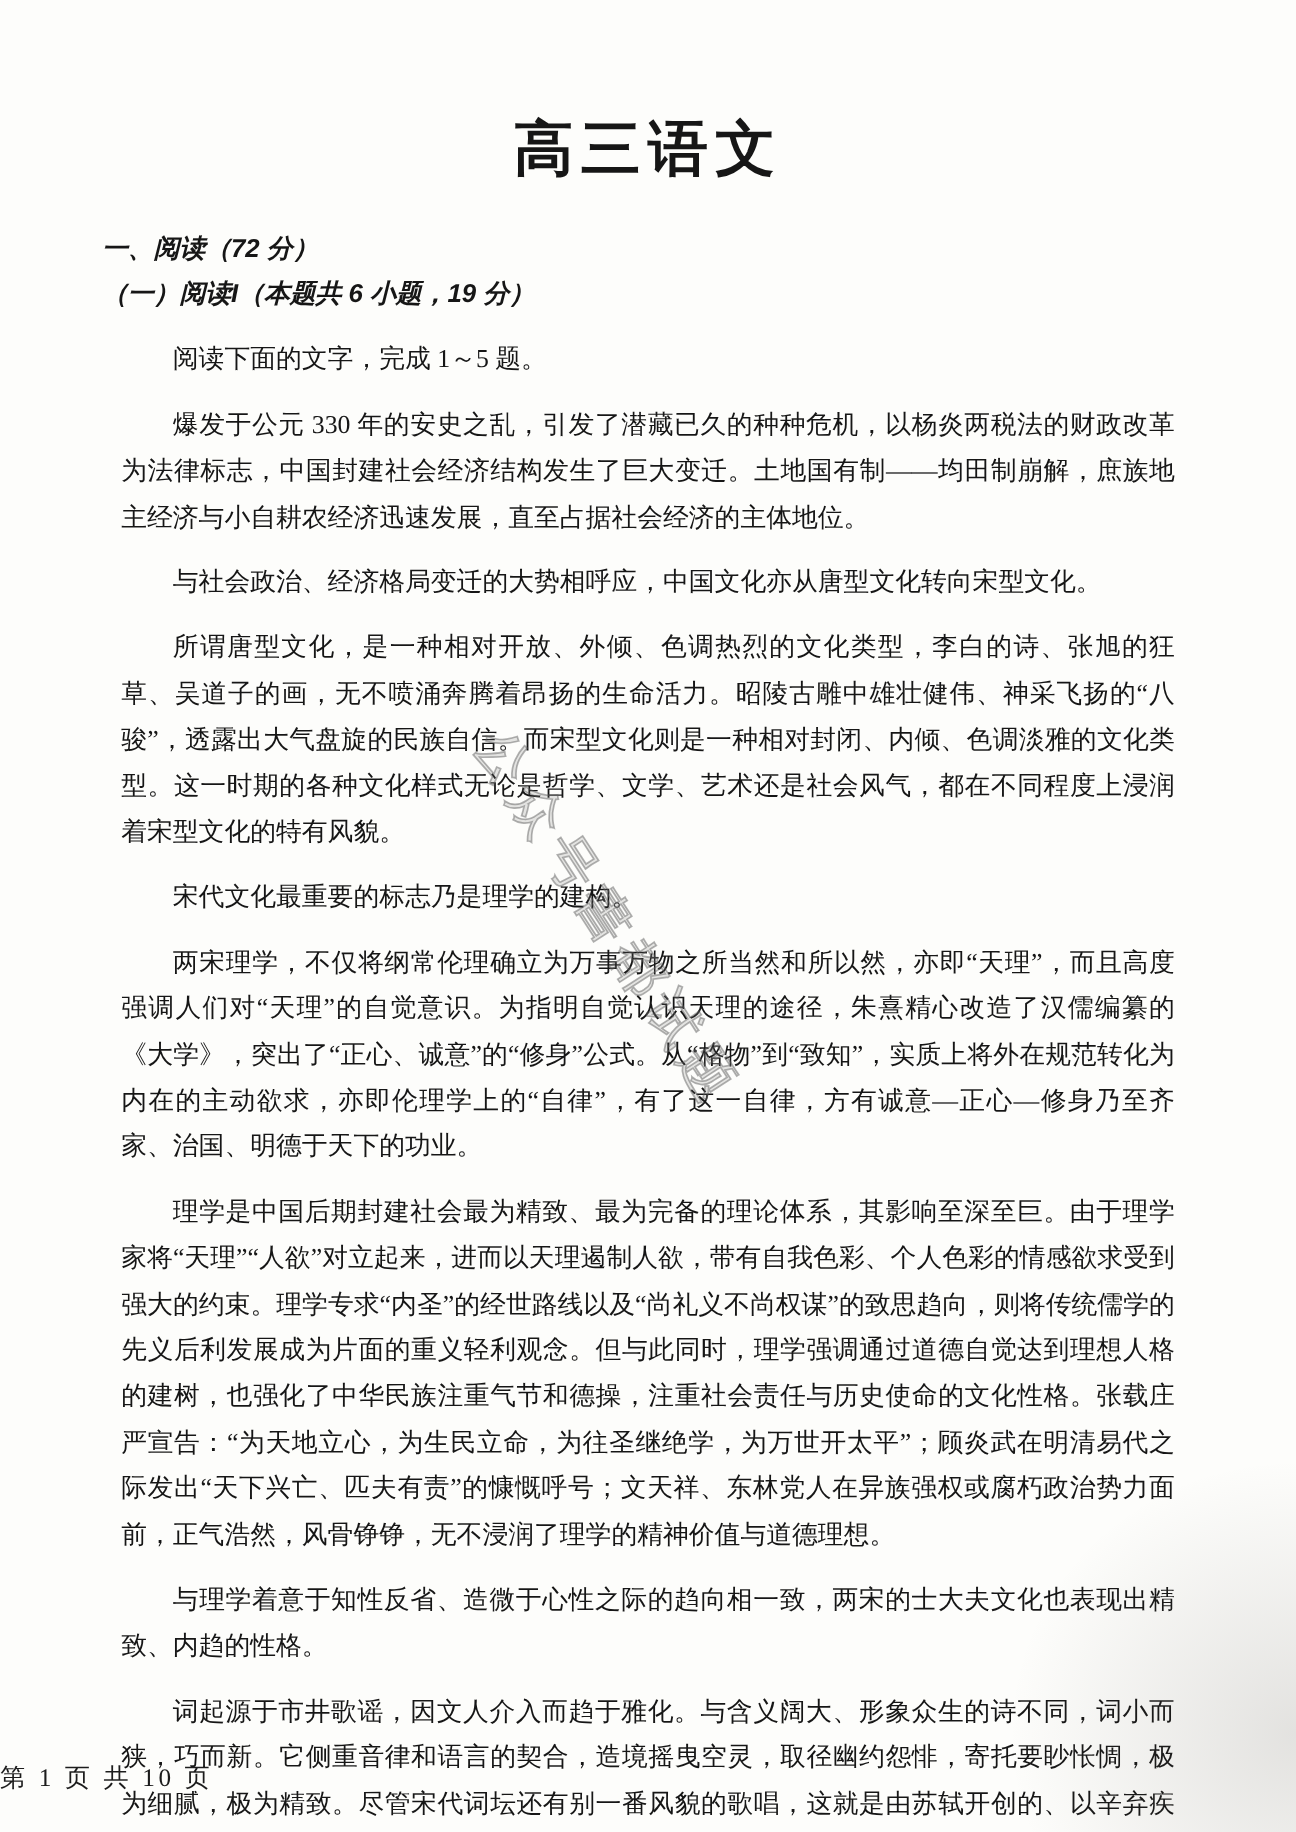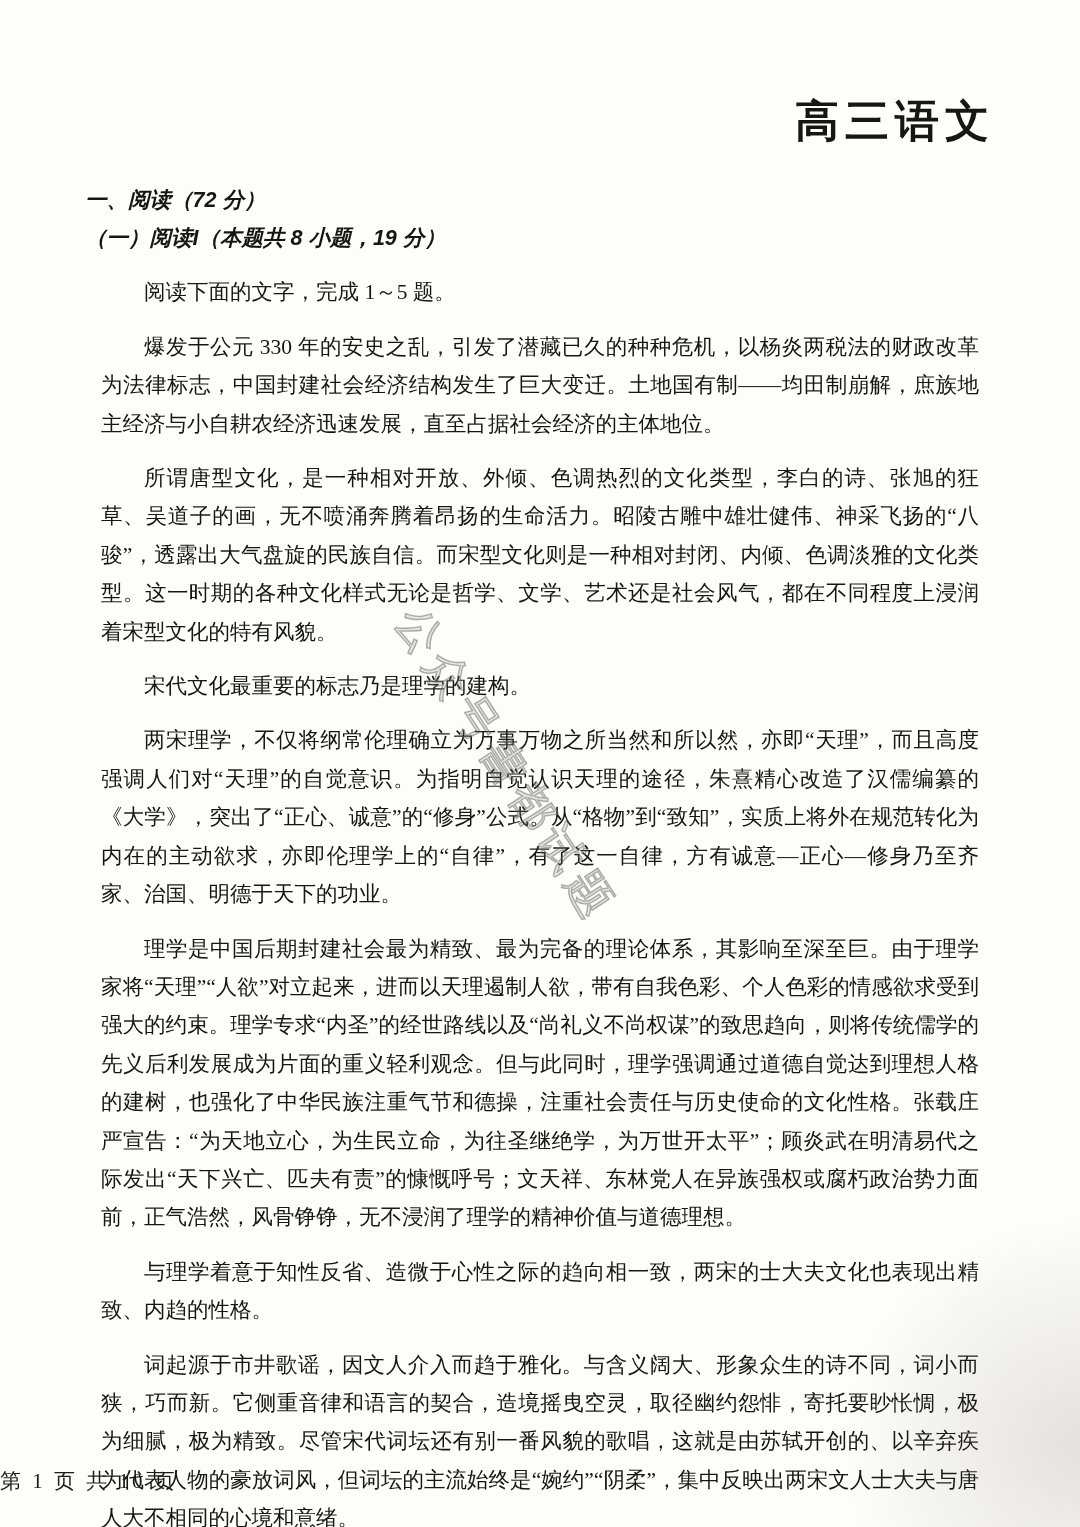--- a/index.html
+++ b/index.html
@@ -10,24 +10,24 @@
     overflow: hidden;
     font-family: "Liberation Serif", "DejaVu Serif", serif;
     color: #161616;
   }
   .page {
     position: absolute; inset: 0;
     padding: 96px 85px 0 85px;
     box-sizing: border-box;
   }
   .title {
-    text-align: right;
+    text-align: center;
     font-family: "Liberation Sans", "DejaVu Sans", sans-serif;
     font-weight: bold;
-    font-size: 44px;
+    font-size: 50px;
     line-height: 1.15;
     letter-spacing: 6px;
     margin: 0 0 34px 0;
   }
   .content {
     font-size: 21.5px;
     line-height: 38.4px;
     text-align: justify;
   }
   .heading {
@@ -75,23 +75,24 @@
 </style>
 </head>
 <body>
 
 <div class="page">
 
   <h1 class="title">高三语文</h1>
 
   <div class="content">
     <p class="heading">一、阅读（72 分）</p>
-    <p class="heading">（一）阅读I（本题共 8 小题，19 分）</p>
+    <p class="heading">（一）阅读I（本题共 6 小题，19 分）</p>
     <p class="para">阅读下面的文字，完成 1～5 题。</p>
     <p class="para">爆发于公元 330 年的安史之乱，引发了潜藏已久的种种危机，以杨炎两税法的财政改革为法律标志，中国封建社会经济结构发生了巨大变迁。土地国有制——均田制崩解，庶族地主经济与小自耕农经济迅速发展，直至占据社会经济的主体地位。</p>
+    <p class="para">与社会政治、经济格局变迁的大势相呼应，中国文化亦从唐型文化转向宋型文化。</p>
     <p class="para">所谓唐型文化，是一种相对开放、外倾、色调热烈的文化类型，李白的诗、张旭的狂草、吴道子的画，无不喷涌奔腾着昂扬的生命活力。昭陵古雕中雄壮健伟、神采飞扬的“八骏”，透露出大气盘旋的民族自信。而宋型文化则是一种相对封闭、内倾、色调淡雅的文化类型。这一时期的各种文化样式无论是哲学、文学、艺术还是社会风气，都在不同程度上浸润着宋型文化的特有风貌。</p>
     <p class="para">宋代文化最重要的标志乃是理学的建构。</p>
     <p class="para">两宋理学，不仅将纲常伦理确立为万事万物之所当然和所以然，亦即“天理”，而且高度强调人们对“天理”的自觉意识。为指明自觉认识天理的途径，朱熹精心改造了汉儒编纂的《大学》，突出了“正心、诚意”的“修身”公式。从“格物”到“致知”，实质上将外在规范转化为内在的主动欲求，亦即伦理学上的“自律”，有了这一自律，方有诚意—正心—修身乃至齐家、治国、明德于天下的功业。</p>
     <p class="para">理学是中国后期封建社会最为精致、最为完备的理论体系，其影响至深至巨。由于理学家将“天理”“人欲”对立起来，进而以天理遏制人欲，带有自我色彩、个人色彩的情感欲求受到强大的约束。理学专求“内圣”的经世路线以及“尚礼义不尚权谋”的致思趋向，则将传统儒学的先义后利发展成为片面的重义轻利观念。但与此同时，理学强调通过道德自觉达到理想人格的建树，也强化了中华民族注重气节和德操，注重社会责任与历史使命的文化性格。张载庄严宣告：“为天地立心，为生民立命，为往圣继绝学，为万世开太平”；顾炎武在明清易代之际发出“天下兴亡、匹夫有责”的慷慨呼号；文天祥、东林党人在异族强权或腐朽政治势力面前，正气浩然，风骨铮铮，无不浸润了理学的精神价值与道德理想。</p>
     <p class="para">与理学着意于知性反省、造微于心性之际的趋向相一致，两宋的士大夫文化也表现出精致、内趋的性格。</p>
     <p class="para">词起源于市井歌谣，因文人介入而趋于雅化。与含义阔大、形象众生的诗不同，词小而狭，巧而新。它侧重音律和语言的契合，造境摇曳空灵，取径幽约怨悱，寄托要眇怅惆，极为细腻，极为精致。尽管宋代词坛还有别一番风貌的歌唱，这就是由苏轼开创的、以辛弃疾为代表人物的豪放词风，但词坛的主流始终是“婉约”“阴柔”，集中反映出两宋文人士大夫与唐人大不相同的心境和意绪。</p>
   </div>
 
   <div class="watermark">公众号書都试题</div>
 

